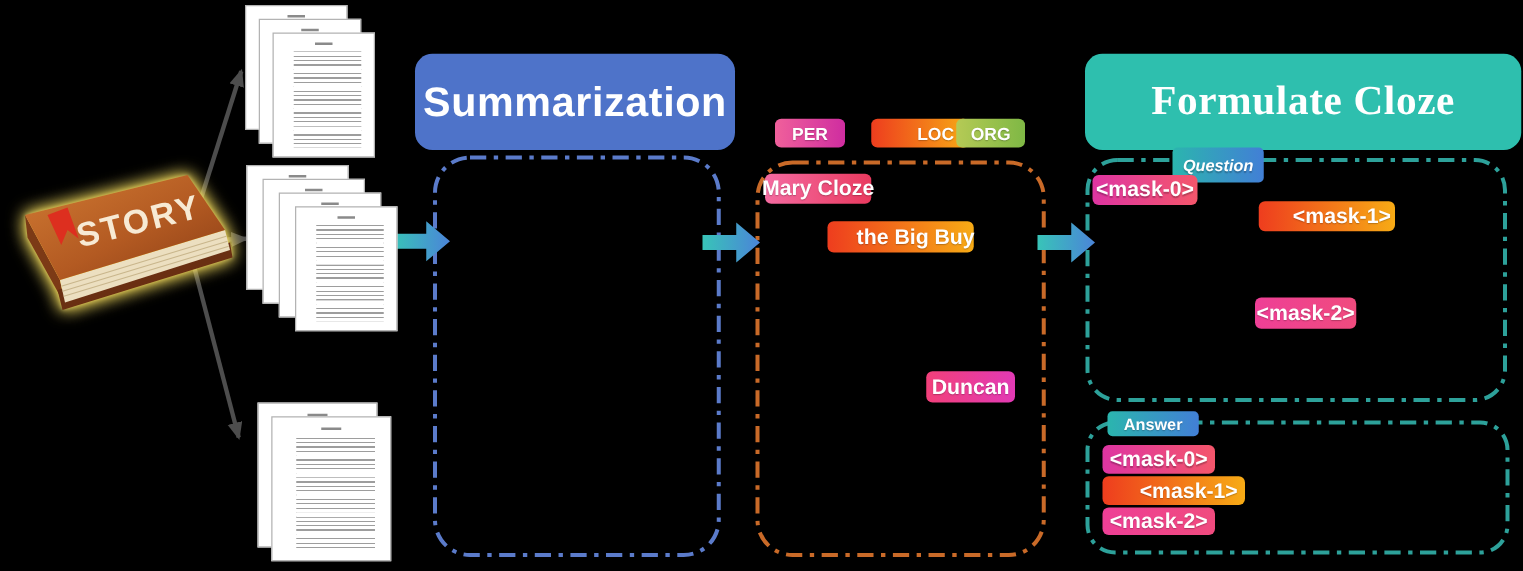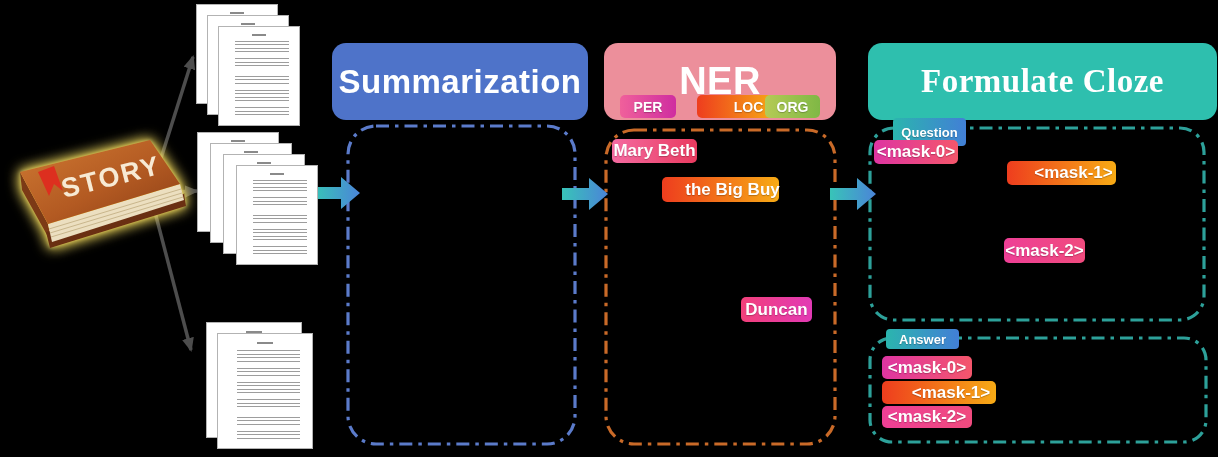--- a/index.html
+++ b/index.html
@@ -36,21 +36,21 @@
   .g-label{background:linear-gradient(90deg,#2bb5ae,#427fd6);}
   
   .c-per{left:620px;top:95px;width:56px;height:23px;}
   .c-loc{left:697px;top:95px;width:55px;height:23px;}
   .c-org{left:765px;top:95px;width:55px;height:23px;}
   
   .c-ent1{left:612px;top:139px;width:85px;height:24px;}
   .c-ent2{left:662px;top:177px;width:93px;height:25px;}
   .c-ent3{left:741px;top:297px;width:71px;height:25px;}
   
-  .c-qlabel{left:893px;top:118px;width:73px;height:28px;}
+  .c-qlabel{left:938px;top:118px;width:73px;height:28px;font-style:italic;}
   .c-qm0{left:874px;top:140px;width:84px;height:24px;}
   .c-qm1{left:1007px;top:161px;width:85px;height:24px;}
   .c-qm2{left:1004px;top:238px;width:81px;height:25px;}
   .c-alabel{left:886px;top:329px;width:73px;height:20px;}
   .c-am0{left:882px;top:356px;width:90px;height:23px;}
   .c-am1{left:882px;top:381px;width:90px;height:23px;}
   .c-am2{left:882px;top:406px;width:90px;height:22px;}
   
   .page{
     position:absolute;background:#fff;border:1px solid #b3b3b3;z-index:1;
@@ -143,28 +143,27 @@
     <div class="page" style="left:210px;top:143px;width:82px;height:100px;"></div>
     <div class="page" style="left:223px;top:154px;width:82px;height:100px;"></div>
     <div class="page" style="left:236px;top:165px;width:82px;height:100px;"></div>
   </div>
   <div>
     <div class="page" style="left:206px;top:322px;width:96px;height:116px;"></div>
     <div class="page" style="left:217px;top:333px;width:96px;height:116px;"></div>
   </div>
 
   <div class="stage-header h-summ">Summarization</div>
-  <div class="stage-header h-ner">NER</div>
   <div class="stage-header h-cloze">Formulate Cloze</div>
 
   <div class="chip chip-legend g-pink1 c-per">PER</div>
   <div class="chip chip-legend g-orange c-loc">LOC</div>
   <div class="chip chip-legend g-green c-org">ORG</div>
 
-  <div class="chip chip-entity g-pink2 c-ent1">Mary Beth</div>
+  <div class="chip chip-entity g-pink2 c-ent1">Mary Cloze</div>
   <div class="chip chip-entity g-orange c-ent2">the Big Buy</div>
   <div class="chip chip-entity g-pink3 c-ent3">Duncan</div>
 
   <div class="chip chip-label g-label c-qlabel">Question</div>
   <div class="chip chip-entity g-pink4 c-qm0">&lt;mask-0&gt;</div>
   <div class="chip chip-entity g-orange c-qm1">&lt;mask-1&gt;</div>
   <div class="chip chip-entity g-pink5 c-qm2">&lt;mask-2&gt;</div>
 
   <div class="chip chip-label g-label c-alabel">Answer</div>
   <div class="chip chip-entity g-pink4 c-am0">&lt;mask-0&gt;</div>

